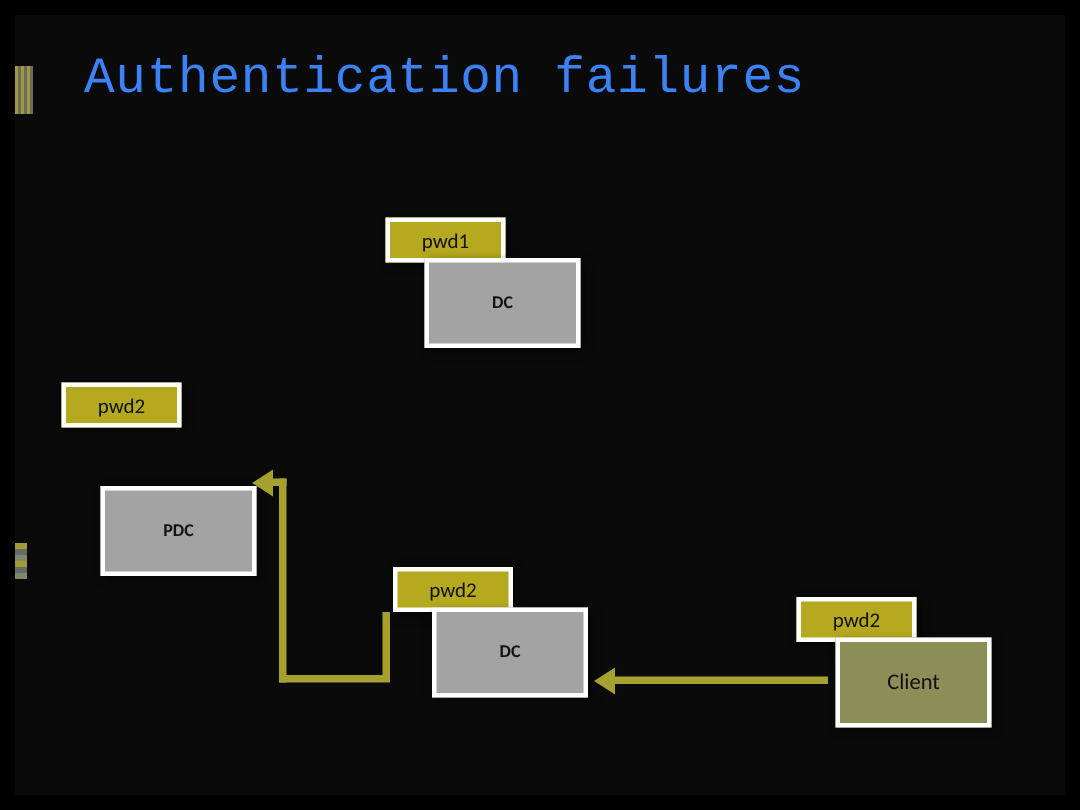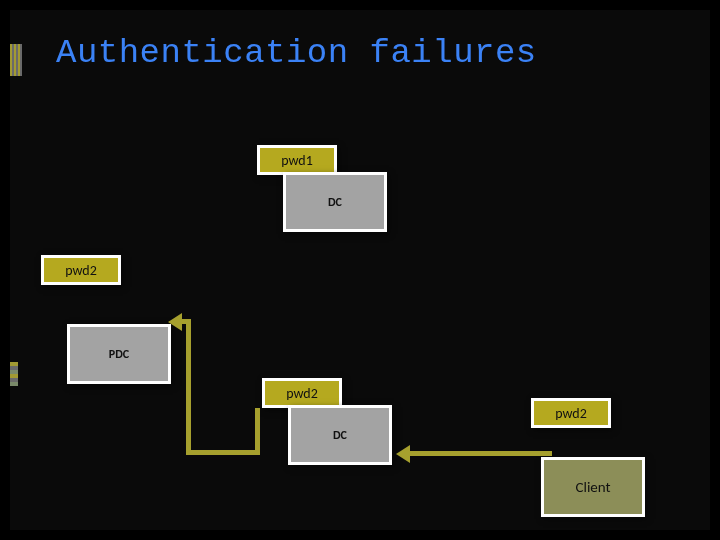--- a/index.html
+++ b/index.html
@@ -105,21 +105,21 @@
 <div class="node tag" style="left:257px; top:145px; width:80px;">pwd1</div>
 <div class="node box-steel" style="left:283px; top:172px; width:104px; height:60px;">DC</div>
 
 <div class="node tag" style="left:41px; top:255px; width:80px;">pwd2</div>
 <div class="node box-steel" style="left:67px; top:282px; width:104px; height:60px;margin-top:42px;">PDC</div>
 
 <div class="node tag" style="left:262px; top:378px; width:80px;">pwd2</div>
 <div class="node box-steel" style="left:288px; top:405px; width:104px; height:60px;">DC</div>
 
 <div class="node tag" style="left:531px; top:398px; width:80px;">pwd2</div>
-<div class="node box-olive" style="left:541px; top:425px; width:104px; height:60px;margin-top:32px;">Client</div>
+<div class="node box-olive" style="left:557px; top:425px; width:104px; height:60px;">Client</div>
 
 <div class="conn" style="left:410px; top:451px; width:142px; height:5px;"></div>
 <div class="arrowhead" style="left:396px; top:445px;"></div>
 
 <div class="conn" style="left:255px; top:408px; width:5px; height:46px;"></div>
 
 <div class="conn" style="left:186px; top:450px; width:74px; height:5px;"></div>
 
 <div class="conn" style="left:186px; top:319px; width:5px; height:136px;"></div>
 

